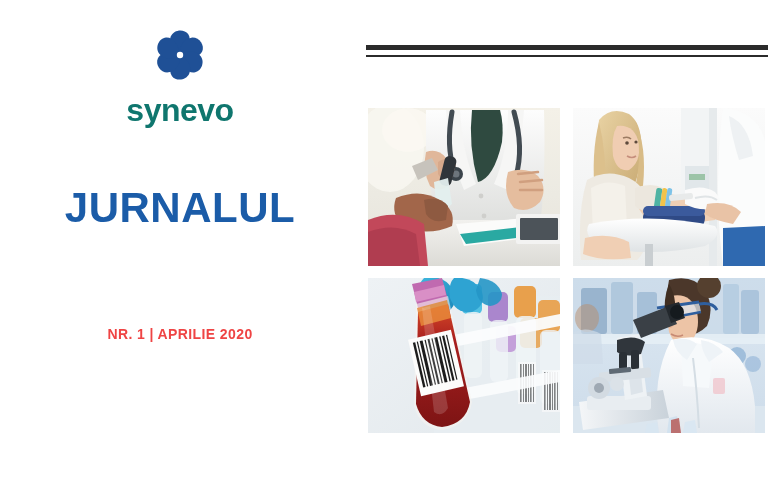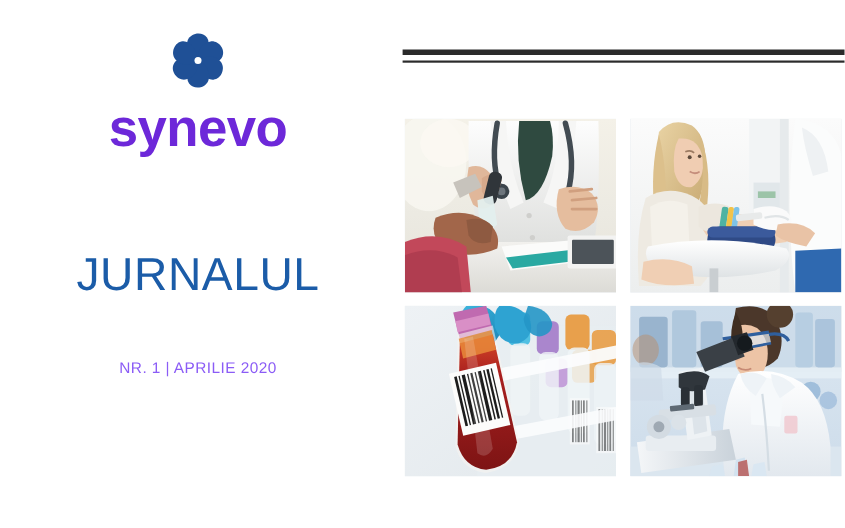--- a/index.html
+++ b/index.html
@@ -40,61 +40,60 @@
   .logo-mark {
     display: block;
     margin: 0 auto;
     width: 58px;
     height: 58px;
   }
 
   .wordmark {
     display: block;
     margin: 10px 0 0 0;
-    font-size: 48px;
+    font-size: 32px;
     line-height: 1;
     font-weight: 700;
     letter-spacing: -0.5px;
-    color: #6d28d9;
+    color: #0f766e;
     font-family: "Liberation Sans", sans-serif;
   }
 
   .title-block {
     position: absolute;
     left: 0;
     top: 186px;
     width: 360px;
     text-align: center;
   }
 
   .title-line {
     display: block;
     font-size: 42px;
     line-height: 1.07;
-    font-weight: 400;
+    font-weight: 700;
     letter-spacing: 0.5px;
     color: #1b5ca8;
     white-space: nowrap;
     font-family: "Liberation Sans", sans-serif;
-    margin-top: 42px;
   }
   .title-line.line-2 {
     font-size: 43px;
   }
 
   .issue-line {
     position: absolute;
     left: 0;
     top: 326px;
     width: 360px;
     text-align: center;
     font-size: 14px;
-    font-weight: 400;
+    font-weight: 700;
     letter-spacing: 0.4px;
-    color: #8b5cf6;
+    color: #ef4444;
     font-family: "Liberation Sans", sans-serif;
   }
 
   
   .right-panel {
     position: absolute;
     left: 365px;
     top: 0;
     right: 0;
     height: 480px;

